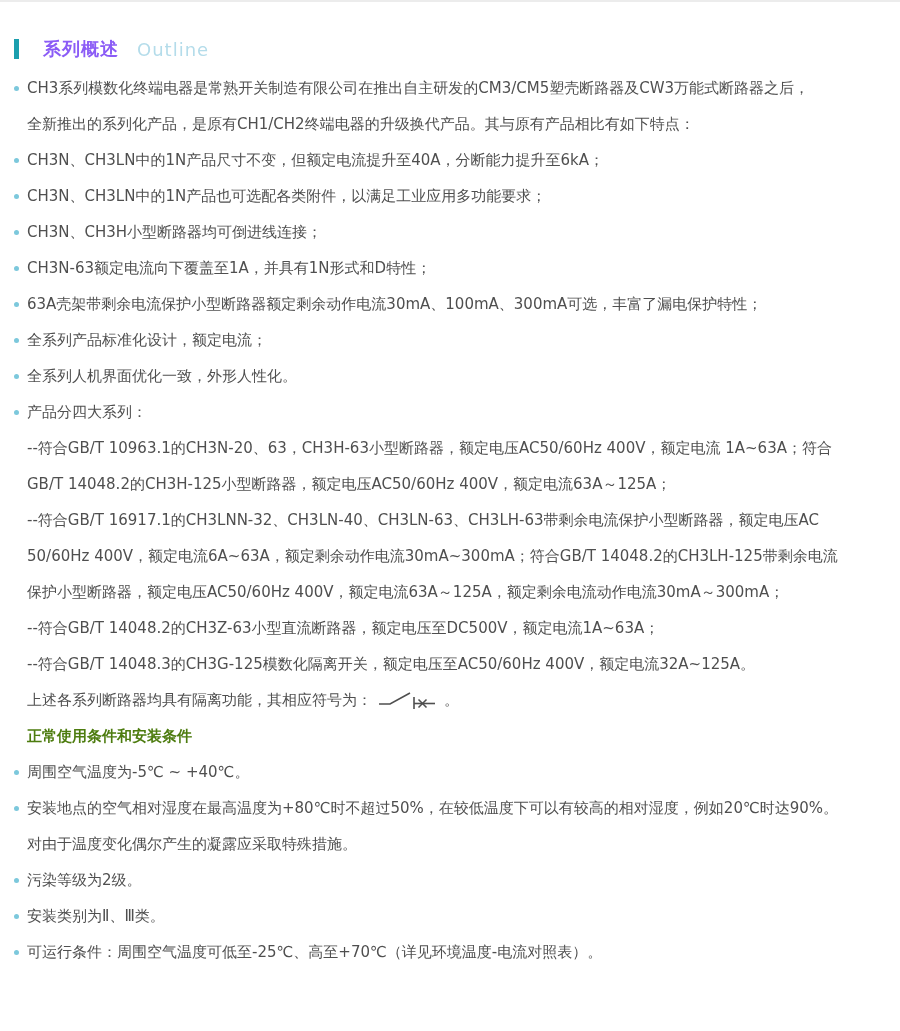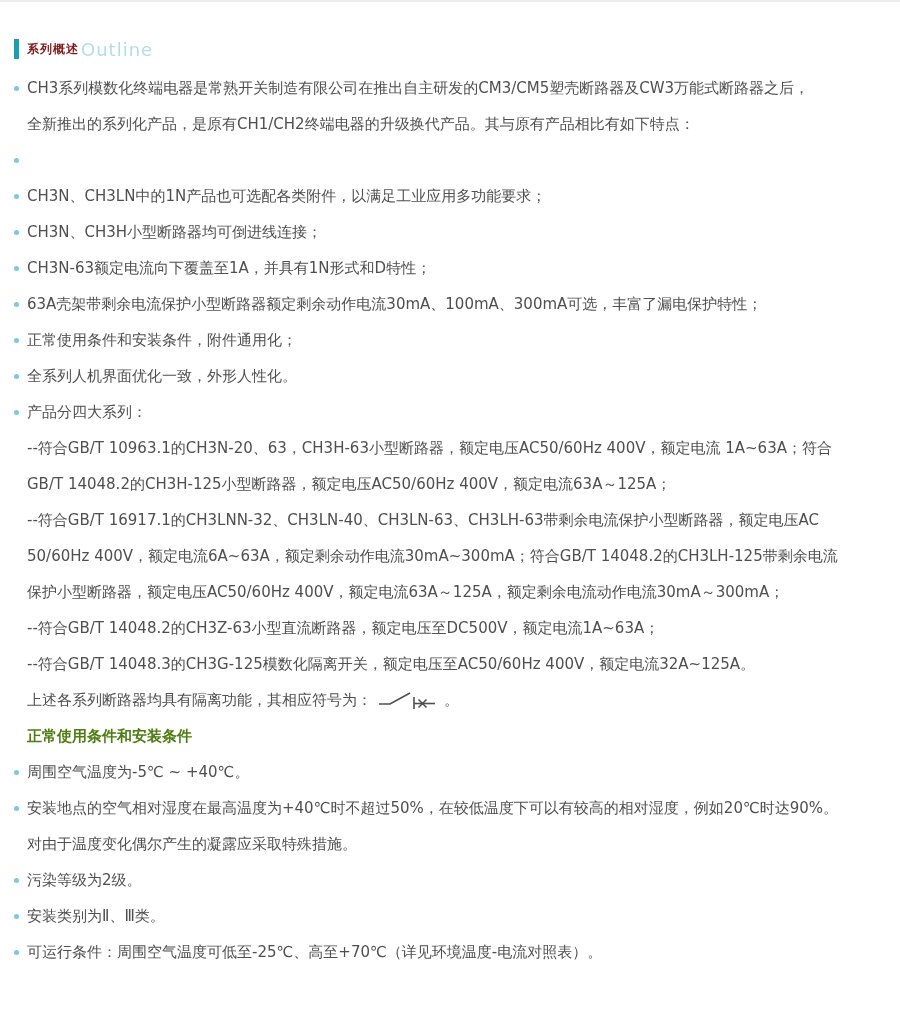--- a/index.html
+++ b/index.html
@@ -19,25 +19,25 @@
     height: 26px;
   }
   .accent-bar {
     display: inline-block;
     width: 5px;
     height: 20px;
     background: #1b9fae;
     margin-right: 8px;
   }
   .title-zh {
-    font-size: 12px;
+    font-size: 18px;
     font-weight: 600;
-    color: #7f1d1d;
+    color: #8b5cf6;
     letter-spacing: 1px;
-    margin: 0;
+    margin: 16px;
   }
   .title-en {
     font-size: 18px;
     font-weight: 400;
     color: #b4dcea;
     letter-spacing: 1px;
     margin-left: 2px;
   }
   .content {
     margin: 8px 0 0 14px;
@@ -80,43 +80,43 @@
 
 <div class="page">
   <div class="section-header">
     <span class="accent-bar"></span>
     <h1 class="title-zh">系列概述</h1>
     <span class="title-en">Outline</span>
   </div>
   <div class="content" id="content">
       <div class="line"><span class="dot"></span><span>CH3系列模数化终端电器是常熟开关制造有限公司在推出自主研发的CM3/CM5塑壳断路器及CW3万能式断路器之后，</span></div>
       <div class="line"><span>全新推出的系列化产品，是原有CH1/CH2终端电器的升级换代产品。其与原有产品相比有如下特点：</span></div>
-      <div class="line"><span class="dot"></span></div>
+      <div class="line"><span class="dot"></span><span>CH3N、CH3LN中的1N产品尺寸不变，但额定电流提升至40A，分断能力提升至6kA；</span></div>
       <div class="line"><span class="dot"></span><span>CH3N、CH3LN中的1N产品也可选配各类附件，以满足工业应用多功能要求；</span></div>
       <div class="line"><span class="dot"></span><span>CH3N、CH3H小型断路器均可倒进线连接；</span></div>
       <div class="line"><span class="dot"></span><span>CH3N-63额定电流向下覆盖至1A，并具有1N形式和D特性；</span></div>
       <div class="line"><span class="dot"></span><span>63A壳架带剩余电流保护小型断路器额定剩余动作电流30mA、100mA、300mA可选，丰富了漏电保护特性；</span></div>
-      <div class="line"><span class="dot"></span><span>正常使用条件和安装条件，附件通用化；</span></div>
+      <div class="line"><span class="dot"></span><span>全系列产品标准化设计，额定电流；</span></div>
       <div class="line"><span class="dot"></span><span>全系列人机界面优化一致，外形人性化。</span></div>
       <div class="line"><span class="dot"></span><span>产品分四大系列：</span></div>
       <div class="line"><span>--符合GB/T 10963.1的CH3N-20、63，CH3H-63小型断路器，额定电压AC50/60Hz 400V，额定电流 1A~63A；符合</span></div>
       <div class="line"><span>GB/T 14048.2的CH3H-125小型断路器，额定电压AC50/60Hz 400V，额定电流63A～125A；</span></div>
       <div class="line"><span>--符合GB/T 16917.1的CH3LNN-32、CH3LN-40、CH3LN-63、CH3LH-63带剩余电流保护小型断路器，额定电压AC</span></div>
       <div class="line"><span>50/60Hz 400V，额定电流6A~63A，额定剩余动作电流30mA~300mA；符合GB/T 14048.2的CH3LH-125带剩余电流</span></div>
       <div class="line"><span>保护小型断路器，额定电压AC50/60Hz 400V，额定电流63A～125A，额定剩余电流动作电流30mA～300mA；</span></div>
       <div class="line"><span>--符合GB/T 14048.2的CH3Z-63小型直流断路器，额定电压至DC500V，额定电流1A~63A；</span></div>
       <div class="line"><span>--符合GB/T 14048.3的CH3G-125模数化隔离开关，额定电压至AC50/60Hz 400V，额定电流32A~125A。</span></div>
       <div class="line"><span>上述各系列断路器均具有隔离功能，其相应符号为：</span><svg width="58" height="22" viewBox="0 0 58 22" class="iso-symbol">
           <path d="M1 16 L12 16 L32 5"></path>
           <path d="M36 9 L36 21"></path>
           <path d="M36 15.5 L57 15.5"></path>
           <path d="M40.5 11.5 L48.5 19.5"></path>
           <path d="M48.5 11.5 L40.5 19.5"></path>
         </svg><span>。</span></div>
       <div class="line heading"><span>正常使用条件和安装条件</span></div>
       <div class="line"><span class="dot"></span><span>周围空气温度为-5℃ ~ +40℃。</span></div>
-      <div class="line"><span class="dot"></span><span>安装地点的空气相对湿度在最高温度为+40℃时不超过50%，在较低温度下可以有较高的相对湿度，例如20℃时达90%。</span></div>
+      <div class="line"><span class="dot"></span><span>安装地点的空气相对湿度在最高温度为+80℃时不超过50%，在较低温度下可以有较高的相对湿度，例如20℃时达90%。</span></div>
       <div class="line"><span>对由于温度变化偶尔产生的凝露应采取特殊措施。</span></div>
       <div class="line"><span class="dot"></span><span>污染等级为2级。</span></div>
       <div class="line"><span class="dot"></span><span>安装类别为Ⅱ、Ⅲ类。</span></div>
       <div class="line"><span class="dot"></span><span>可运行条件：周围空气温度可低至-25℃、高至+70℃（详见环境温度-电流对照表）。</span></div>
     </div>
 </div>
 
 </body></html>

